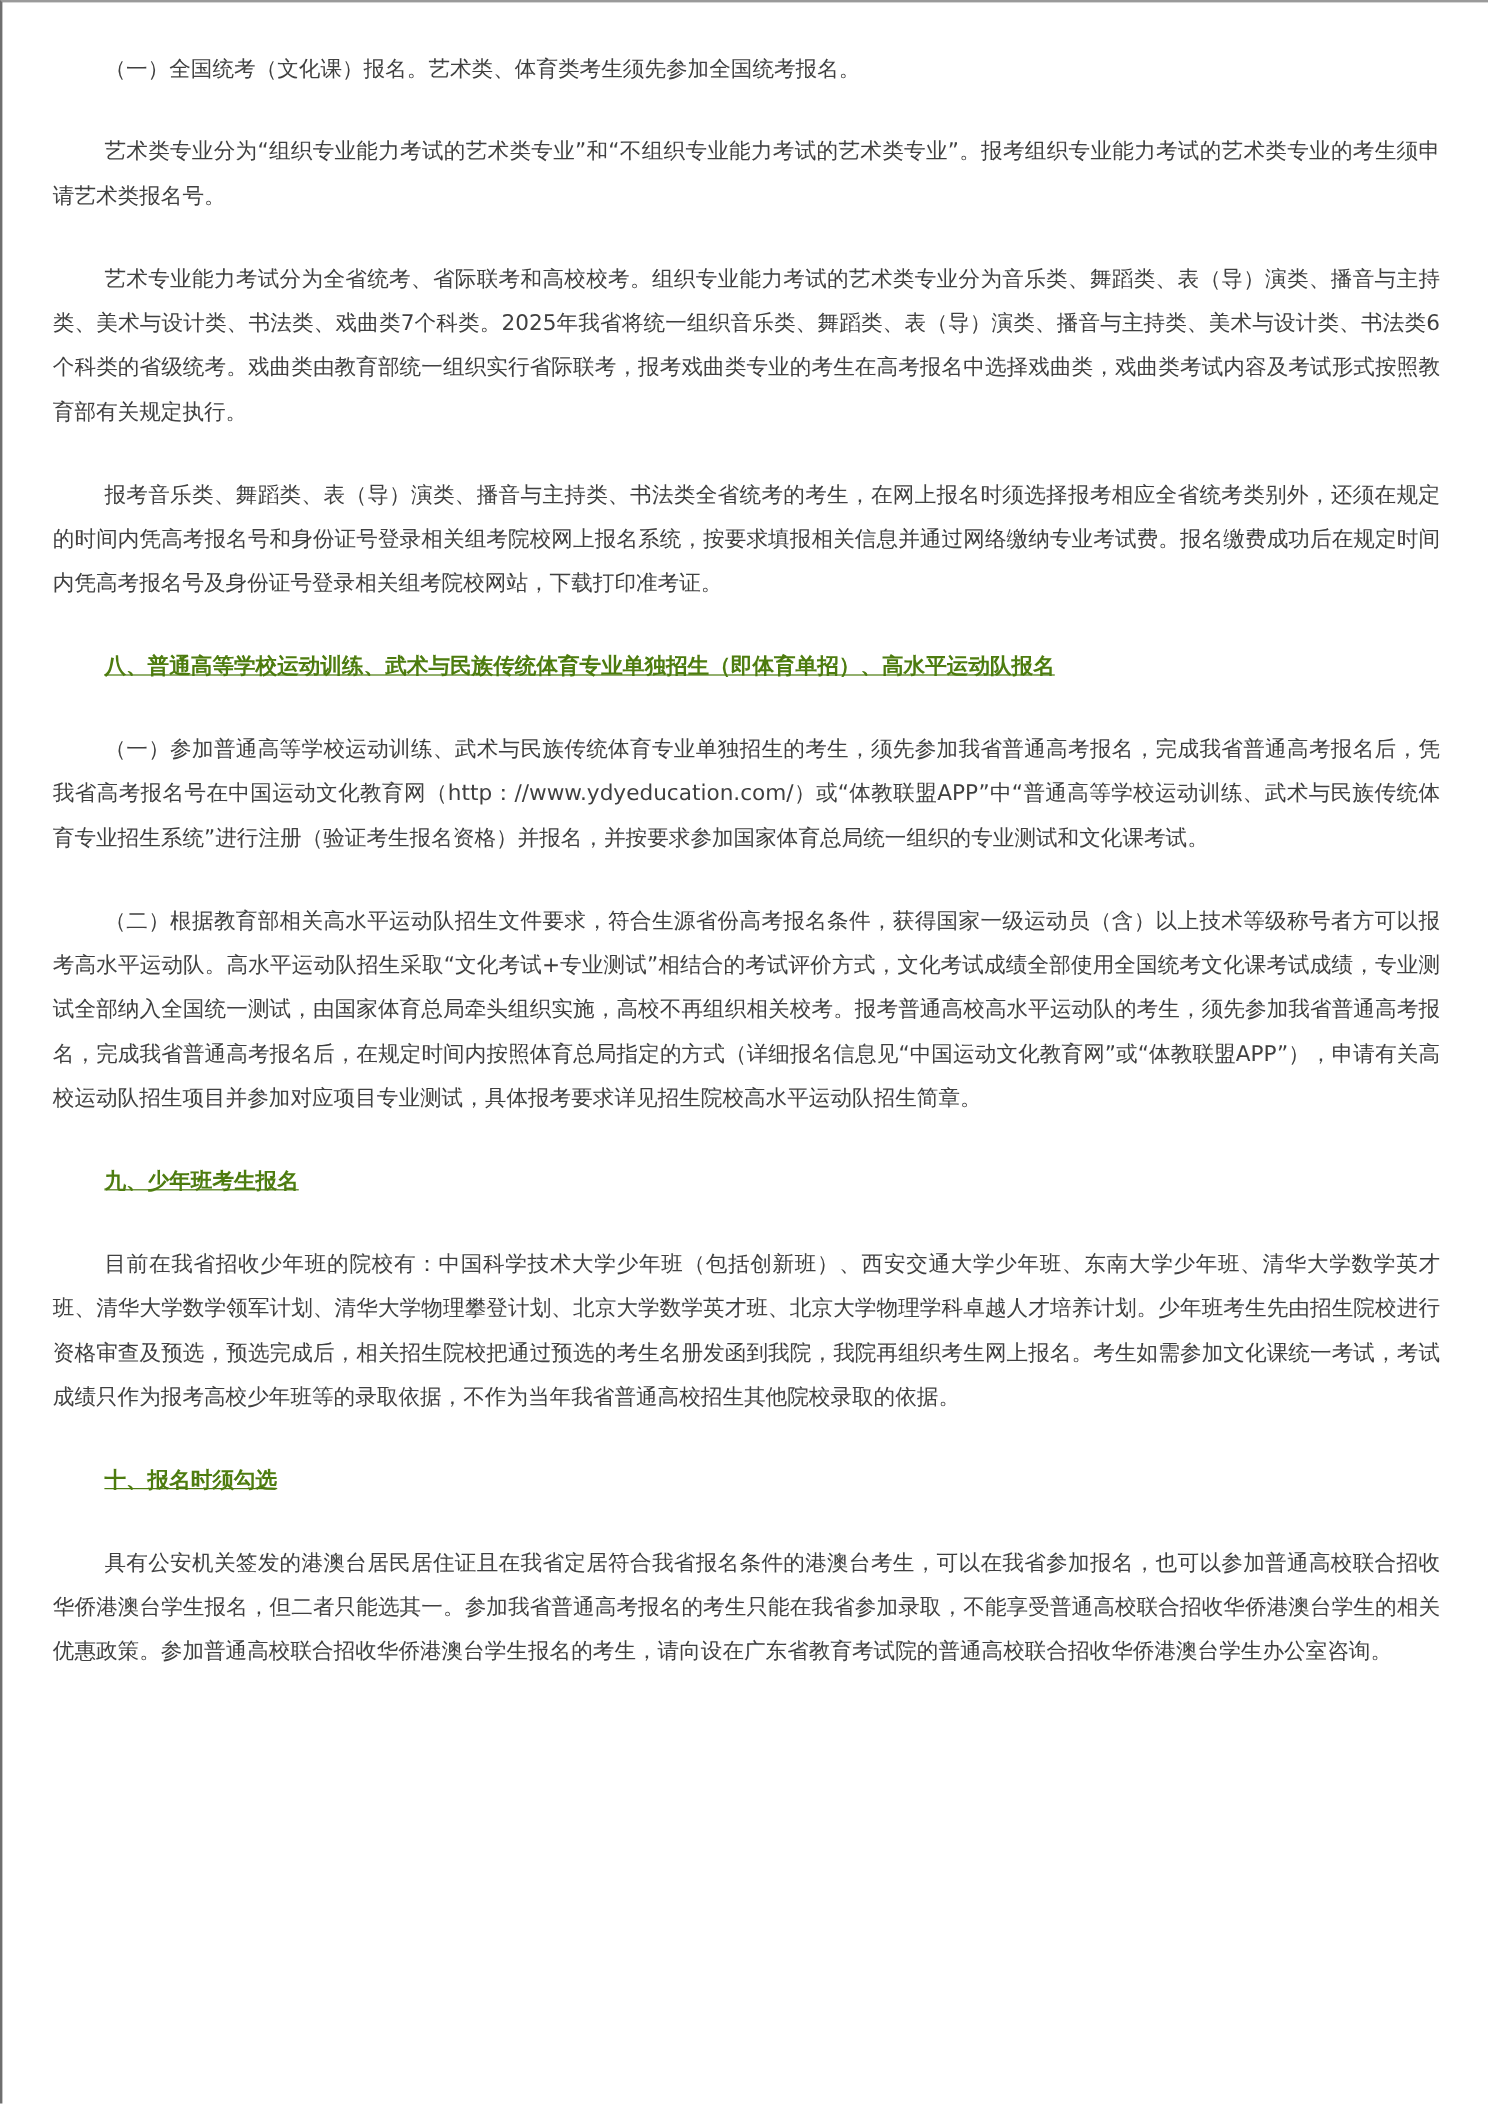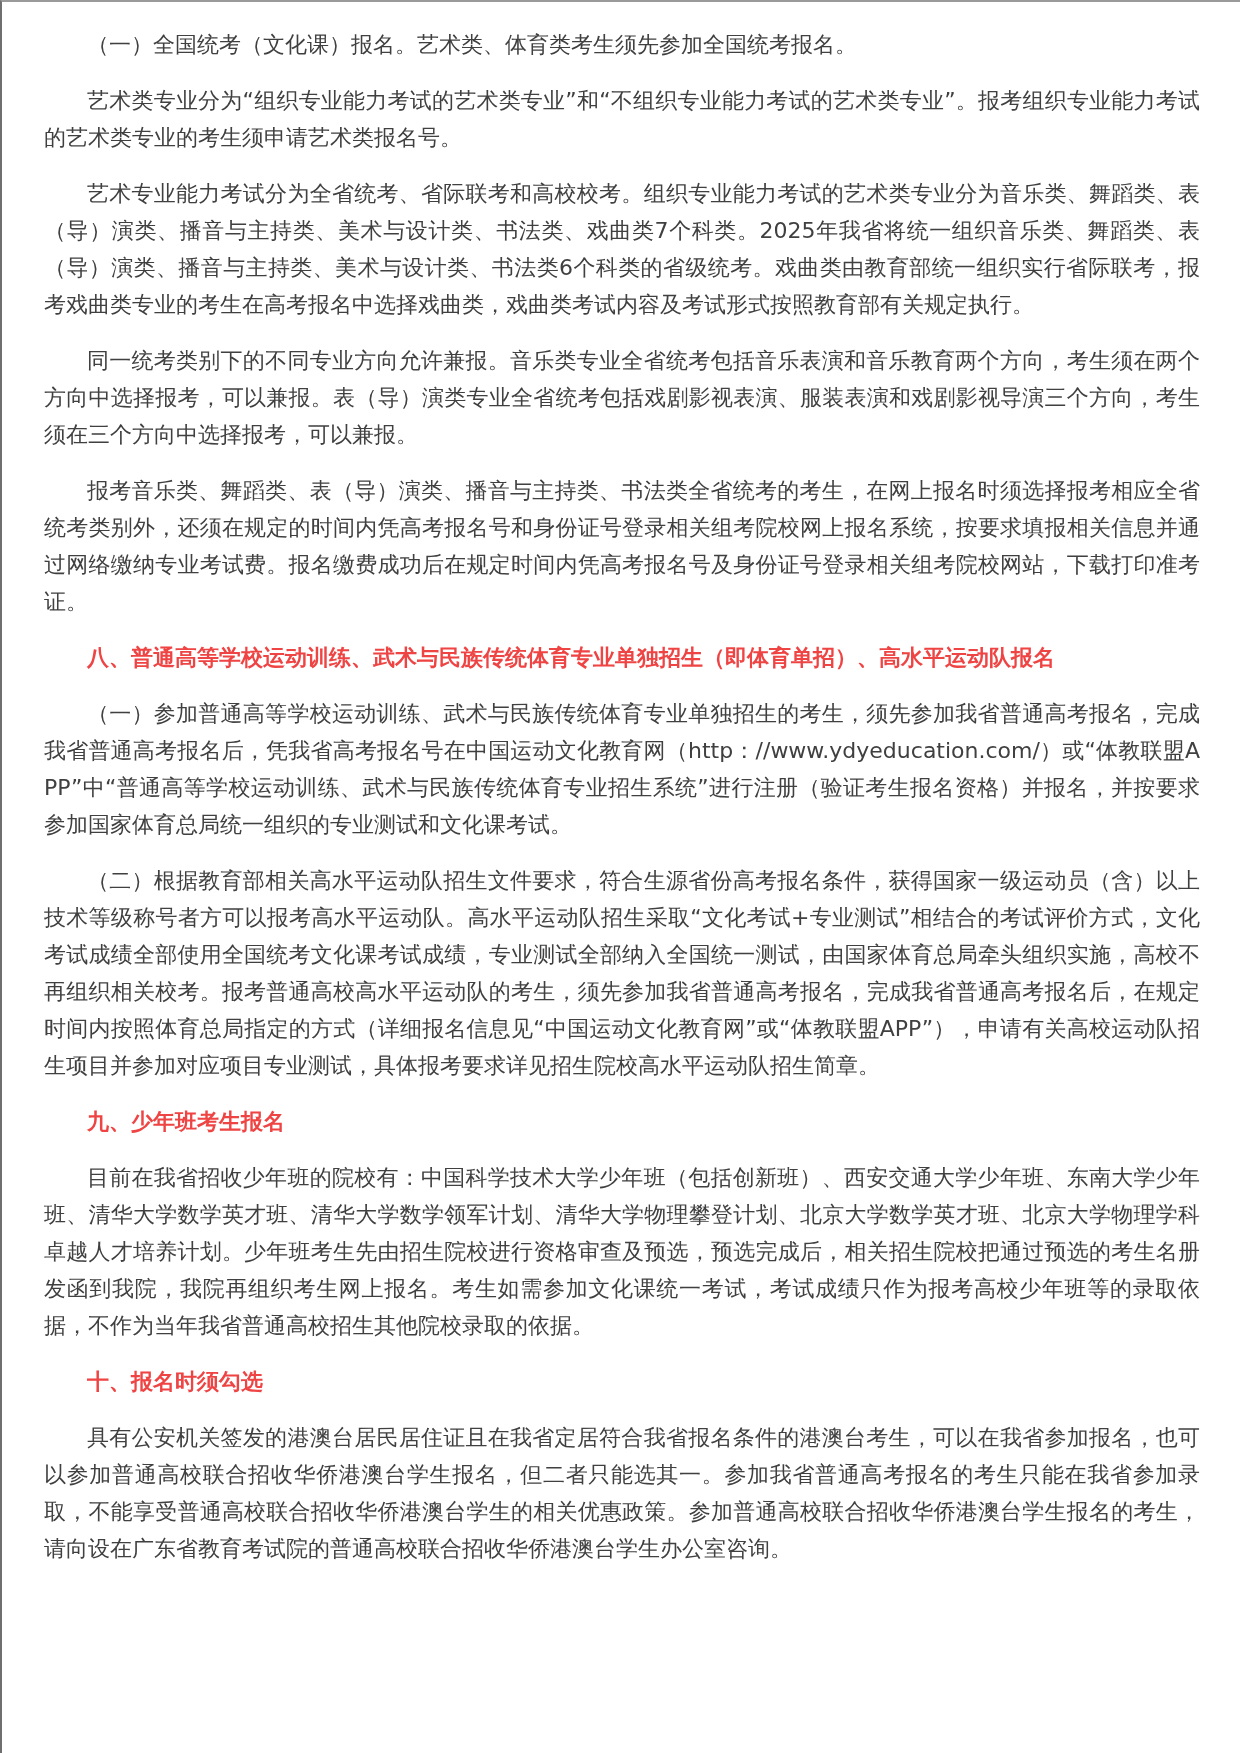--- a/index.html
+++ b/index.html
@@ -11,42 +11,42 @@
     box-sizing: border-box;
     border-top: 2px solid #9a9a9a;
     border-left: 2px solid #6f6f6f;
     font-family: "DejaVu Sans", "Liberation Sans", sans-serif;
     color: #404040;
   }
   .article {
     padding: 5px 40px 10px 42px;
   }
   .article p {
-    margin: 19px 0;
-    font-size: 22px;
+    margin: 32px 0;
+    font-size: 18px;
     line-height: 37px;
     text-align: justify;
     text-justify: inter-ideograph;
     text-indent: 43px;
     color: #404040;
     word-break: break-all;
   }
   .article p.h {
     font-weight: 700;
-    color: #ef4444;
+    color: #4d7c0f;
+    text-decoration: underline;
   }
 </style>
 </head>
 <body>
 
 <div class="article">
   <p>（一）全国统考（文化课）报名。艺术类、体育类考生须先参加全国统考报名。</p>
   <p>艺术类专业分为“组织专业能力考试的艺术类专业”和“不组织专业能力考试的艺术类专业”。报考组织专业能力考试的艺术类专业的考生须申请艺术类报名号。</p>
   <p>艺术专业能力考试分为全省统考、省际联考和高校校考。组织专业能力考试的艺术类专业分为音乐类、舞蹈类、表（导）演类、播音与主持类、美术与设计类、书法类、戏曲类7个科类。2025年我省将统一组织音乐类、舞蹈类、表（导）演类、播音与主持类、美术与设计类、书法类6个科类的省级统考。戏曲类由教育部统一组织实行省际联考，报考戏曲类专业的考生在高考报名中选择戏曲类，戏曲类考试内容及考试形式按照教育部有关规定执行。</p>
-  <p>同一统考类别下的不同专业方向允许兼报。音乐类专业全省统考包括音乐表演和音乐教育两个方向，考生须在两个方向中选择报考，可以兼报。表（导）演类专业全省统考包括戏剧影视表演、服装表演和戏剧影视导演三个方向，考生须在三个方向中选择报考，可以兼报。</p>
   <p>报考音乐类、舞蹈类、表（导）演类、播音与主持类、书法类全省统考的考生，在网上报名时须选择报考相应全省统考类别外，还须在规定的时间内凭高考报名号和身份证号登录相关组考院校网上报名系统，按要求填报相关信息并通过网络缴纳专业考试费。报名缴费成功后在规定时间内凭高考报名号及身份证号登录相关组考院校网站，下载打印准考证。</p>
   <p class="h">八、普通高等学校运动训练、武术与民族传统体育专业单独招生（即体育单招）、高水平运动队报名</p>
   <p>（一）参加普通高等学校运动训练、武术与民族传统体育专业单独招生的考生，须先参加我省普通高考报名，完成我省普通高考报名后，凭我省高考报名号在中国运动文化教育网（http：//www.ydyeducation.com/）或“体教联盟APP”中“普通高等学校运动训练、武术与民族传统体育专业招生系统”进行注册（验证考生报名资格）并报名，并按要求参加国家体育总局统一组织的专业测试和文化课考试。</p>
   <p>（二）根据教育部相关高水平运动队招生文件要求，符合生源省份高考报名条件，获得国家一级运动员（含）以上技术等级称号者方可以报考高水平运动队。高水平运动队招生采取“文化考试+专业测试”相结合的考试评价方式，文化考试成绩全部使用全国统考文化课考试成绩，专业测试全部纳入全国统一测试，由国家体育总局牵头组织实施，高校不再组织相关校考。报考普通高校高水平运动队的考生，须先参加我省普通高考报名，完成我省普通高考报名后，在规定时间内按照体育总局指定的方式（详细报名信息见“中国运动文化教育网”或“体教联盟APP”），申请有关高校运动队招生项目并参加对应项目专业测试，具体报考要求详见招生院校高水平运动队招生简章。</p>
   <p class="h">九、少年班考生报名</p>
   <p>目前在我省招收少年班的院校有：中国科学技术大学少年班（包括创新班）、西安交通大学少年班、东南大学少年班、清华大学数学英才班、清华大学数学领军计划、清华大学物理攀登计划、北京大学数学英才班、北京大学物理学科卓越人才培养计划。少年班考生先由招生院校进行资格审查及预选，预选完成后，相关招生院校把通过预选的考生名册发函到我院，我院再组织考生网上报名。考生如需参加文化课统一考试，考试成绩只作为报考高校少年班等的录取依据，不作为当年我省普通高校招生其他院校录取的依据。</p>
   <p class="h">十、报名时须勾选</p>
   <p>具有公安机关签发的港澳台居民居住证且在我省定居符合我省报名条件的港澳台考生，可以在我省参加报名，也可以参加普通高校联合招收华侨港澳台学生报名，但二者只能选其一。参加我省普通高考报名的考生只能在我省参加录取，不能享受普通高校联合招收华侨港澳台学生的相关优惠政策。参加普通高校联合招收华侨港澳台学生报名的考生，请向设在广东省教育考试院的普通高校联合招收华侨港澳台学生办公室咨询。</p>
 </div>
 

